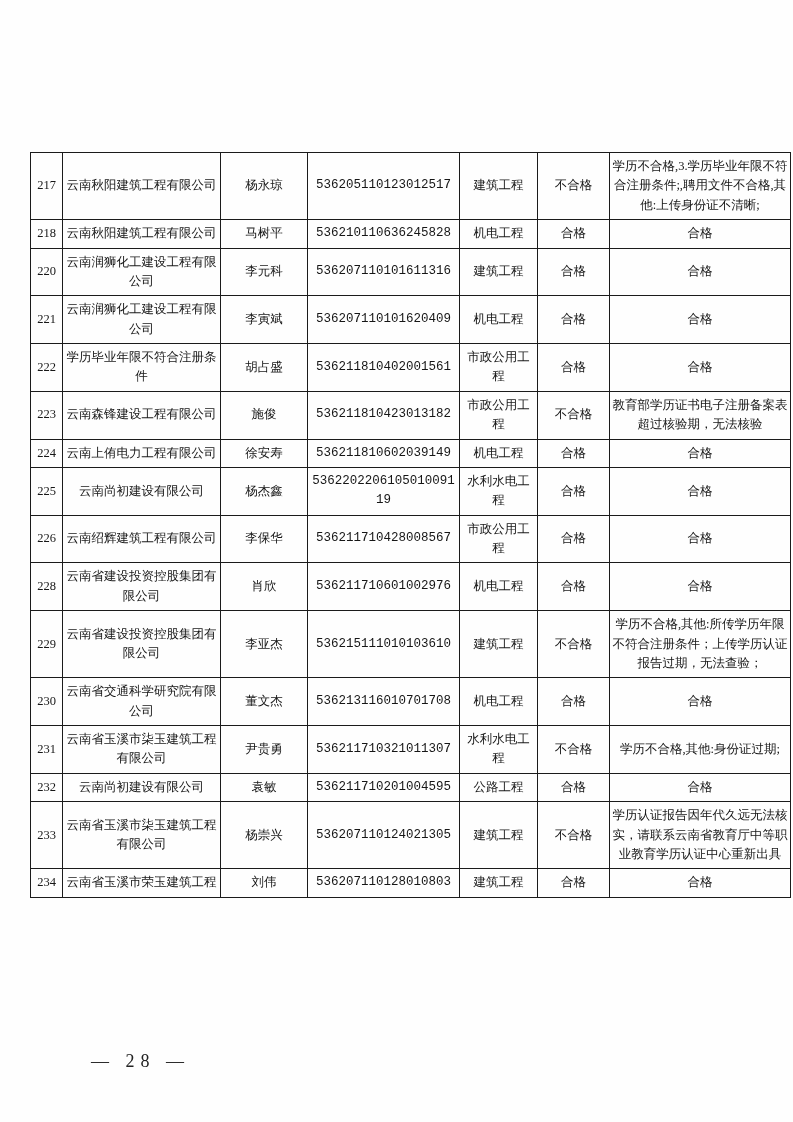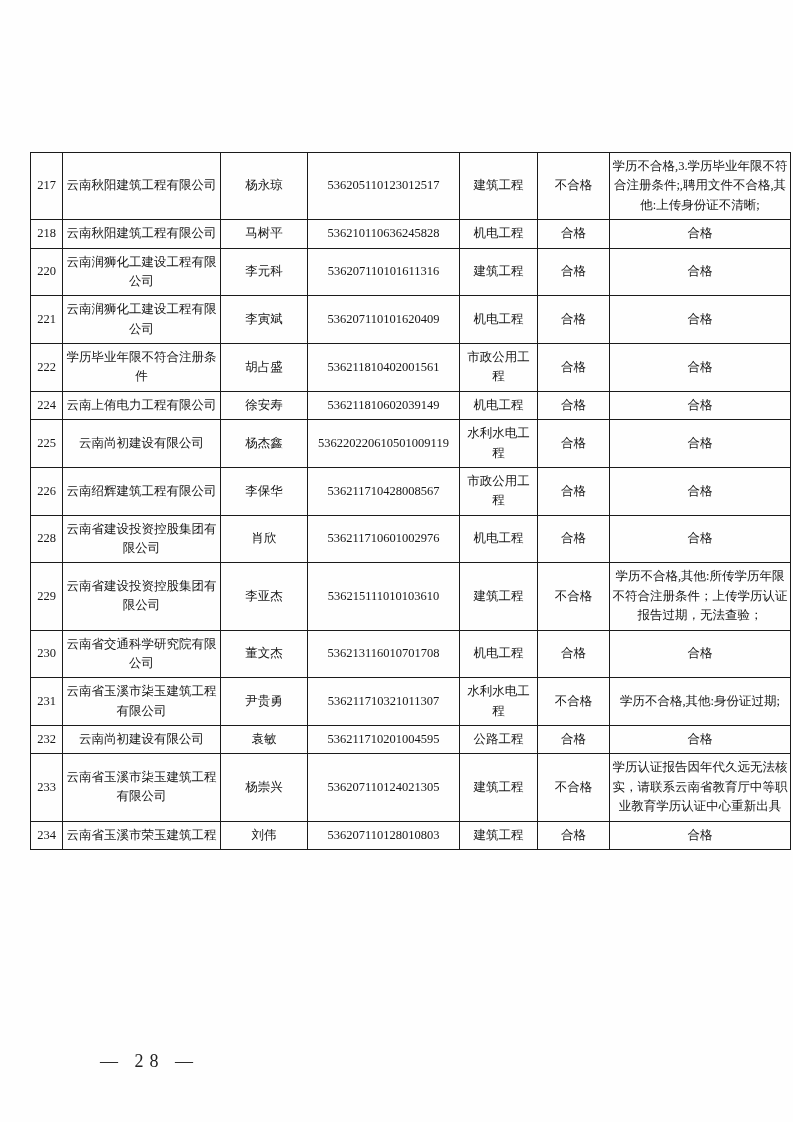--- a/index.html
+++ b/index.html
@@ -32,27 +32,27 @@
     font-size: 12.5px;
     line-height: 1.55;
     padding: 4px 2px;
     word-break: break-all;
     color: #161616;
   }
   td.cell-index { font-size: 13px; }
   td.cell-id {
     font-size: 12.5px;
     letter-spacing: 0px;
-    font-family: Liberation Serif, serif;
+    font-family: Liberation Mono, monospace;
   }
   td.cell-company { padding: 4px 6px; }
   td.cell-remark { padding: 4px 4px; }
   .footer-page-number {
     position: absolute;
-    left: 100px;
+    left: 91px;
     top: 1051px;
     font-size: 18px;
     letter-spacing: 6px;
     color: #222;
     font-family: "Liberation Serif", "DejaVu Serif", serif;
   }
 </style>
 </head>
 <body>
 
@@ -108,20 +108,29 @@
         <tr>
     <td class="cell-index">222</td>
     <td class="cell-company">学历毕业年限不符合注册条件</td>
     <td class="cell-person">胡占盛</td>
     <td class="cell-id">536211810402001561</td>
     <td class="cell-specialty">市政公用工程</td>
     <td class="cell-result">合格</td>
     <td class="cell-remark">合格</td>
   </tr>
         <tr>
+    <td class="cell-index">223</td>
+    <td class="cell-company">云南森锋建设工程有限公司</td>
+    <td class="cell-person">施俊</td>
+    <td class="cell-id">536211810423013182</td>
+    <td class="cell-specialty">市政公用工程</td>
+    <td class="cell-result">不合格</td>
+    <td class="cell-remark">教育部学历证书电子注册备案表超过核验期，无法核验</td>
+  </tr>
+        <tr>
     <td class="cell-index">224</td>
     <td class="cell-company">云南上侑电力工程有限公司</td>
     <td class="cell-person">徐安寿</td>
     <td class="cell-id">536211810602039149</td>
     <td class="cell-specialty">机电工程</td>
     <td class="cell-result">合格</td>
     <td class="cell-remark">合格</td>
   </tr>
         <tr>
     <td class="cell-index">225</td>

